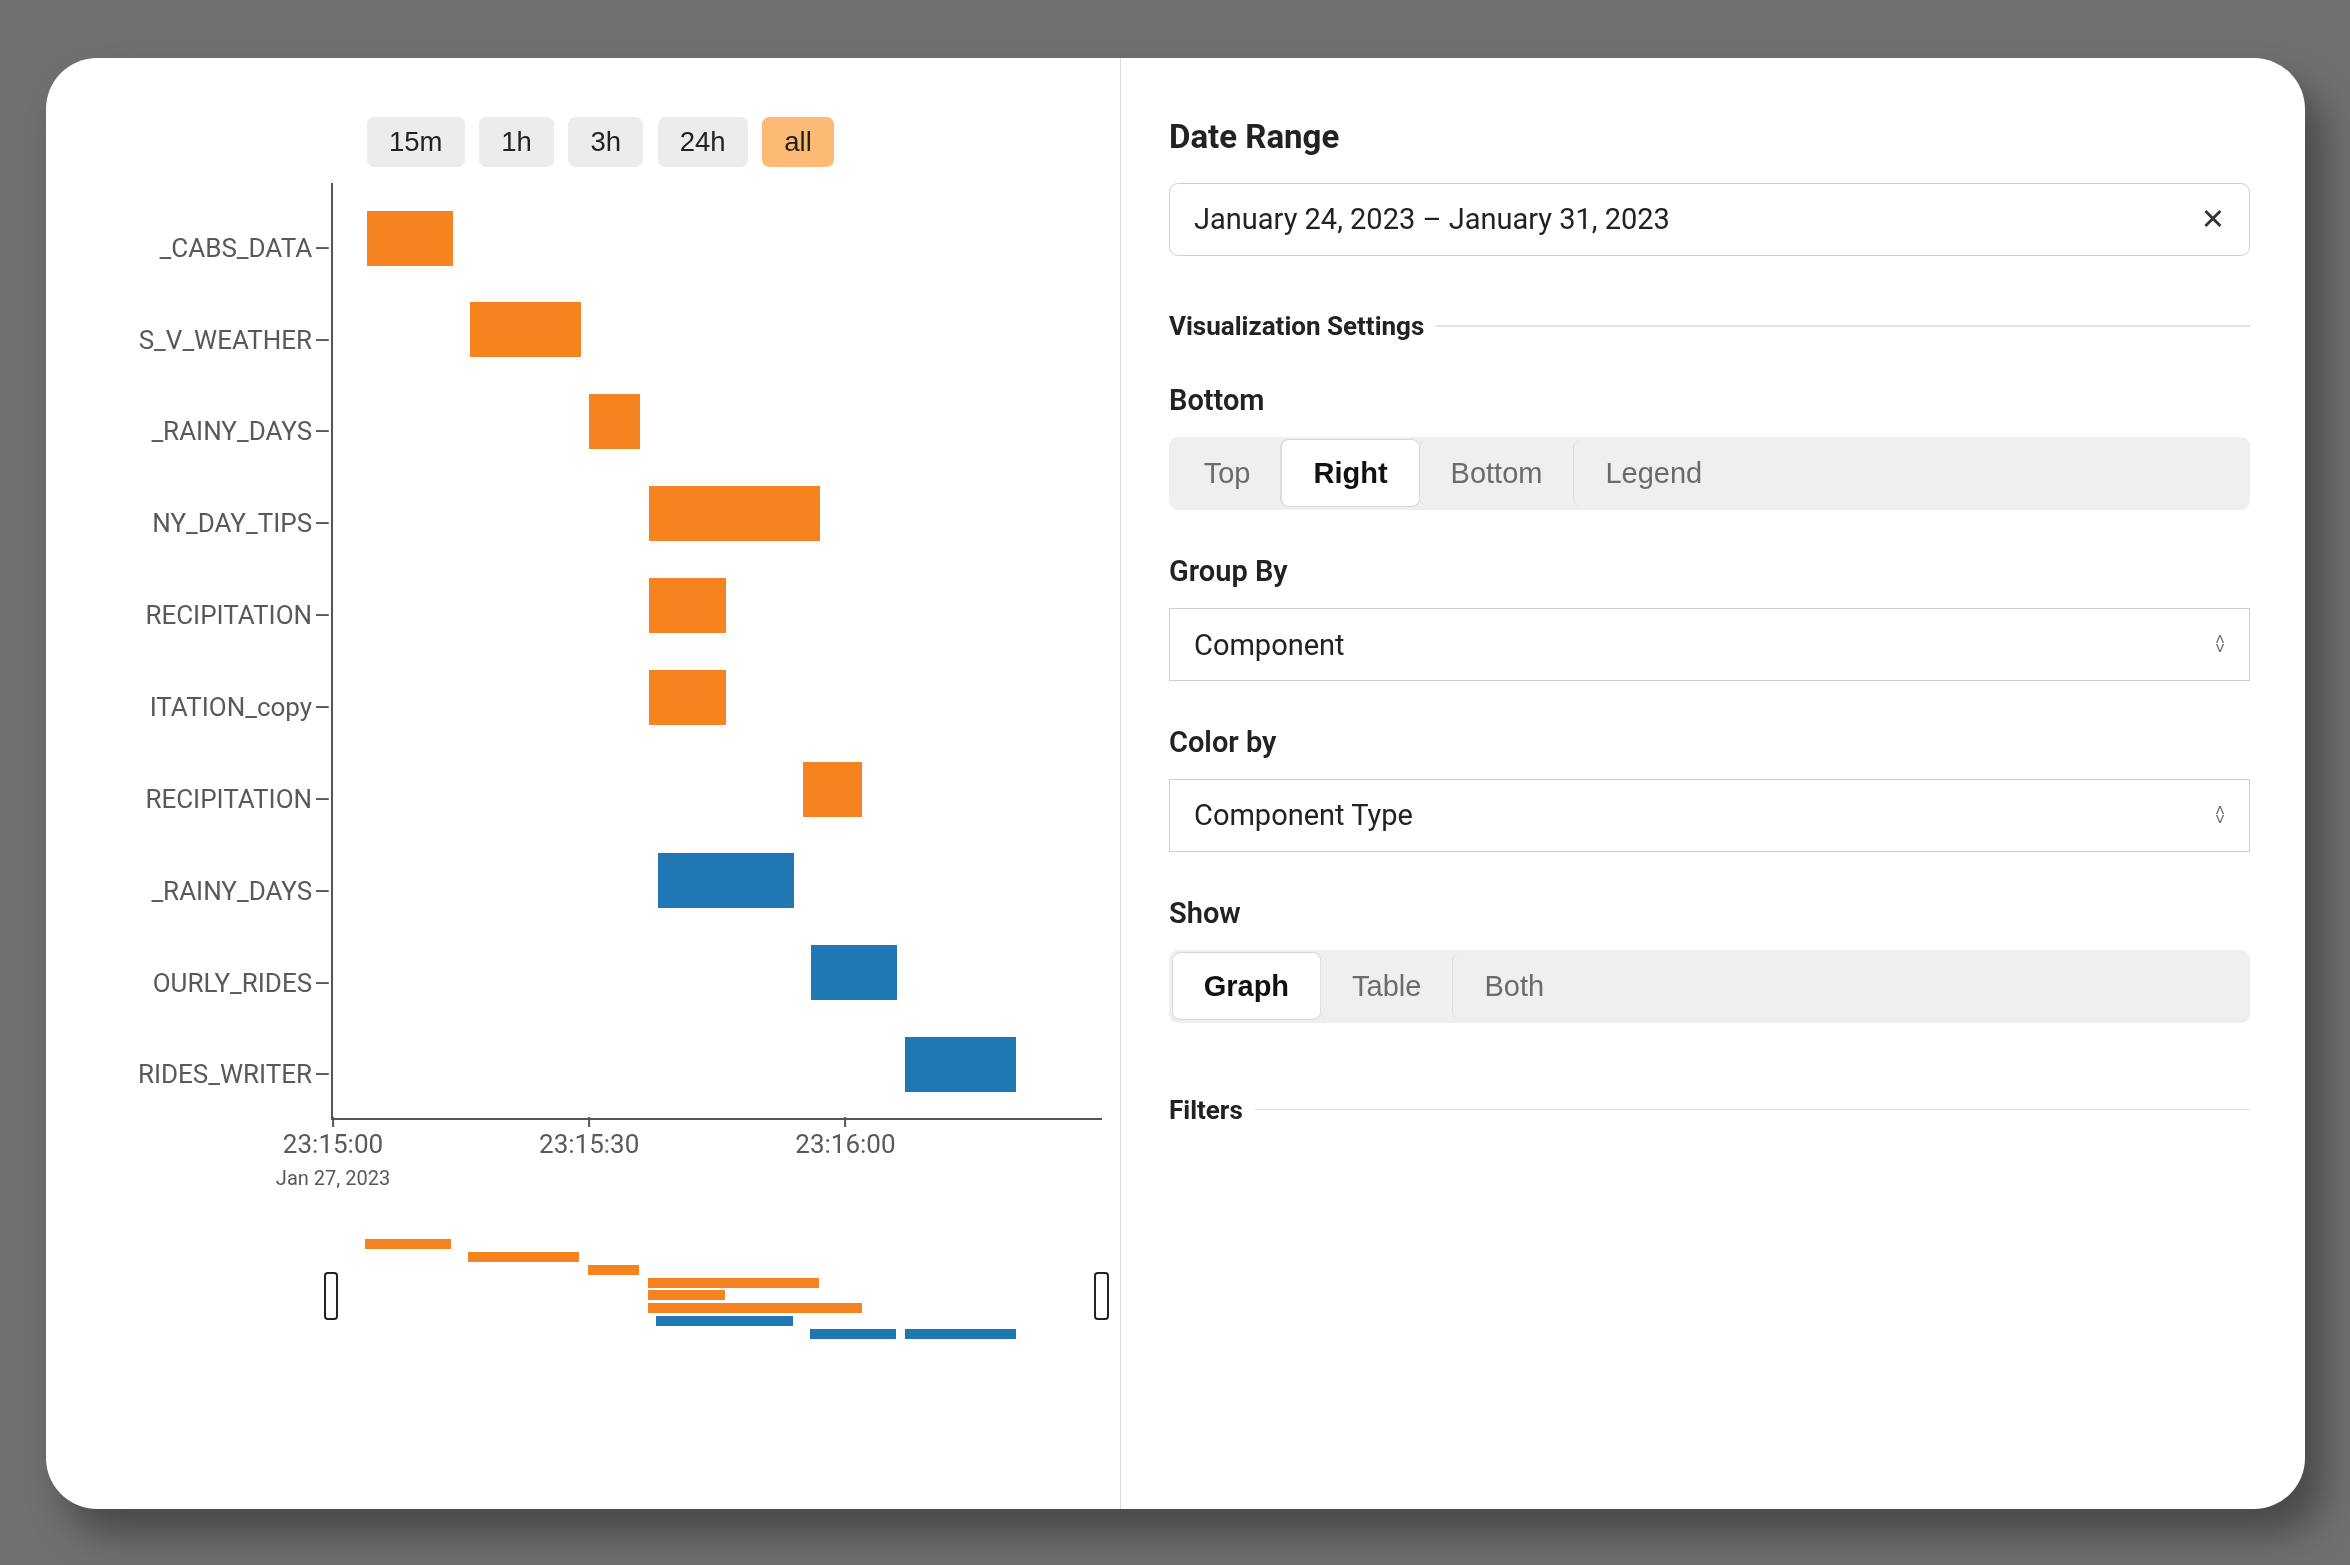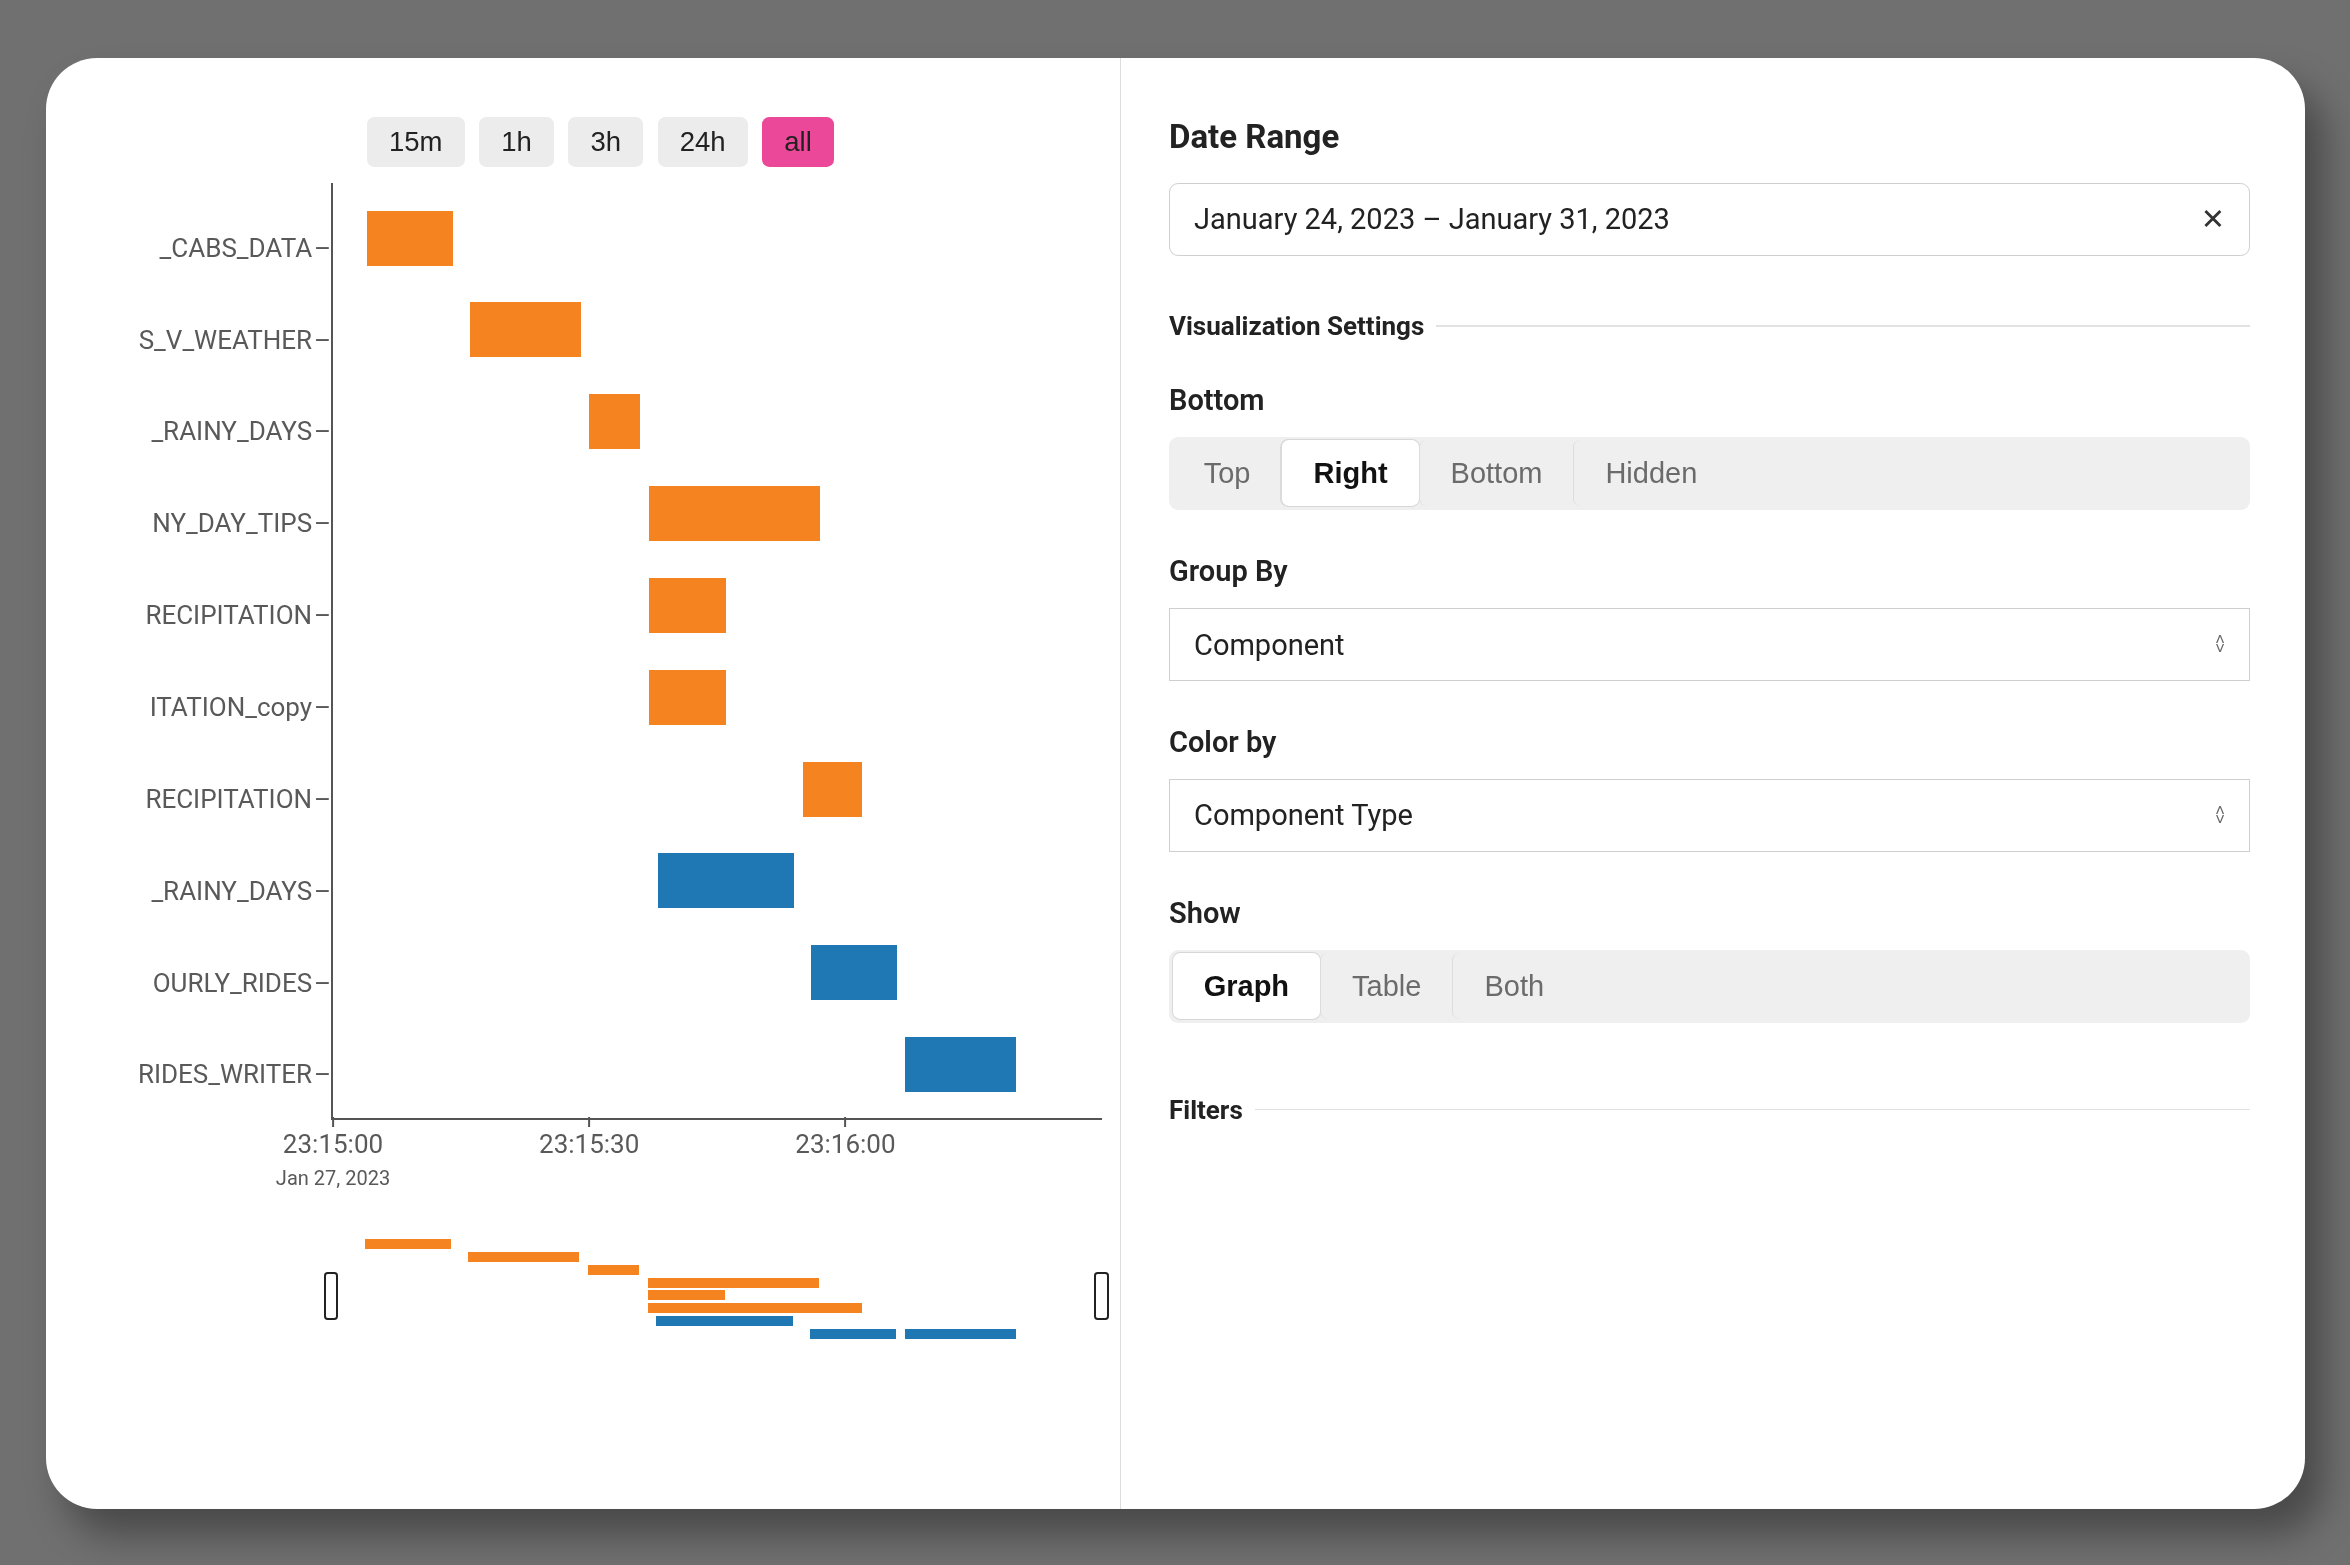--- a/index.html
+++ b/index.html
@@ -49,21 +49,21 @@
   .tb {
     background: #ececec;
     color: #222;
     border: none;
     border-radius: 7.3px;
     padding: 9.2px 22px;
     font-size: 27.5px;
     cursor: pointer;
   }
   .tb.active {
-    background: #ec4899;
+    background: #fdba74;
   }
 
   
   .chart-wrap {
     display: flex;
     height: 937px;
   }
   .y-labels {
     width: 239px;
     display: flex;
@@ -340,21 +340,21 @@
     <div class="section-divider">
       <span class="sd-label">Visualization Settings</span>
       <span class="sd-line"></span>
     </div>
 
     <div class="r-sublabel">Bottom</div>
     <div class="seg-group" id="legend-seg">
         <button class="seg">Top</button>
         <button class="seg active">Right</button>
         <button class="seg">Bottom</button>
-        <button class="seg">Hidden</button>
+        <button class="seg">Legend</button>
       </div>
 
     <div class="r-sublabel">Group By</div>
     <div class="select-box">
       <span>Component</span>
       <span class="select-caret">
           <span>˄</span>
           <span>˅</span>
         </span>
     </div>

